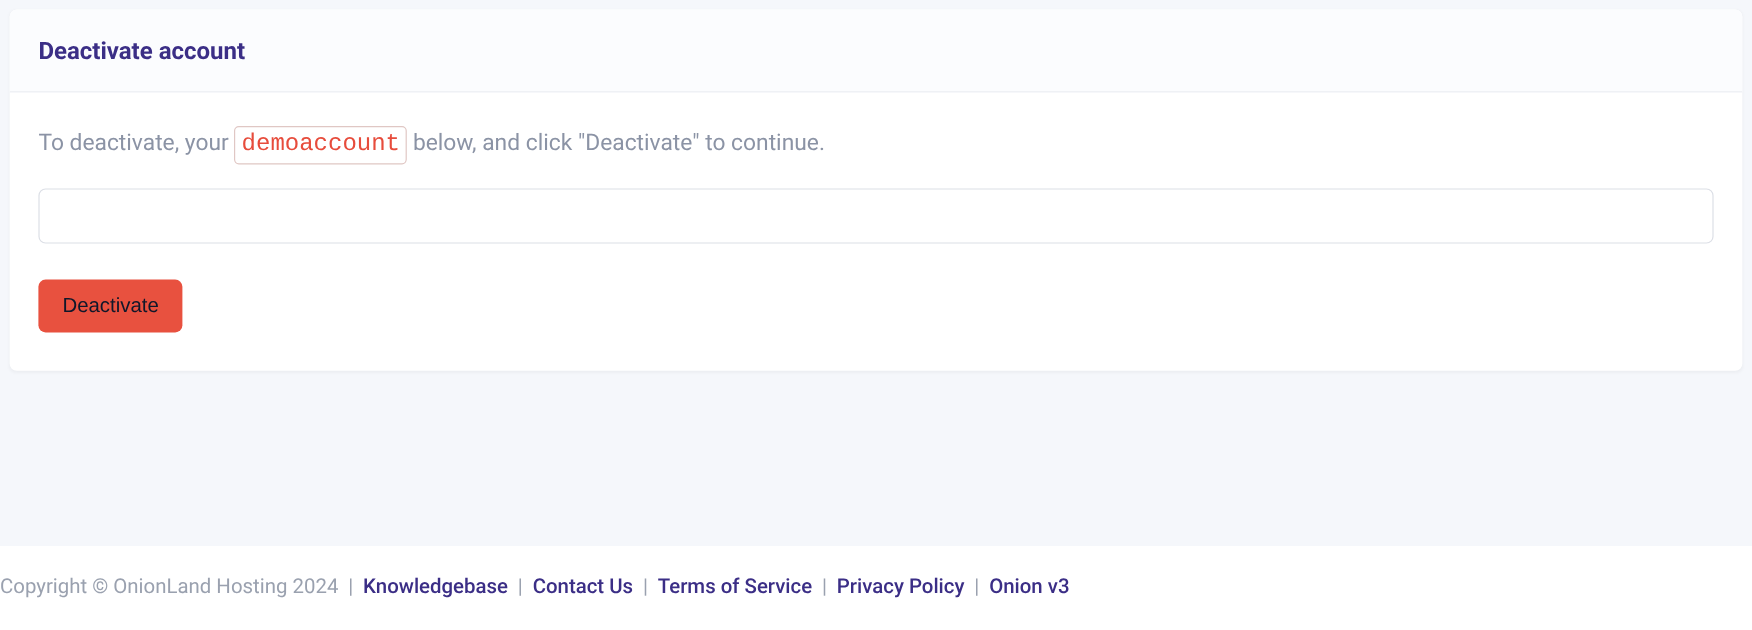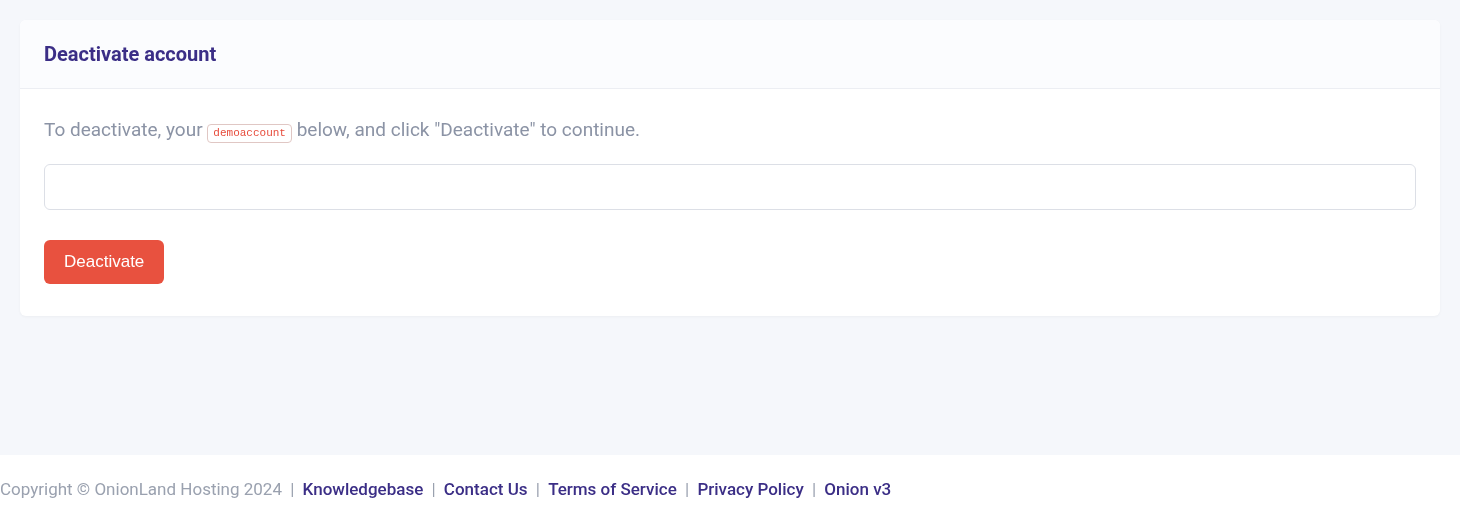--- a/index.html
+++ b/index.html
@@ -9,21 +9,21 @@
     }
     body {
       font-family: -apple-system, BlinkMacSystemFont, "Segoe UI", Roboto, "Helvetica Neue", Arial, sans-serif;
       background: #f5f7fb;
       color: #6b7280;
       width: 1460px;
       height: 525px;
       position: relative;
     }
     .container {
-      padding: 20px;
+      padding: 8px;
     }
     .card {
       background: #fff;
       border-radius: 6px;
       box-shadow: 0 1px 3px rgba(0,0,0,0.04);
       overflow: hidden;
     }
     .card-header {
       background: #fbfcfe;
       border-bottom: 1px solid #eceef3;
@@ -49,39 +49,39 @@
       margin-bottom: 20px;
       line-height: 1.4;
     }
     .code-chip {
       display: inline-block;
       font-family: "SFMono-Regular", Consolas, "Liberation Mono", Menlo, monospace;
       color: #e74c3c;
       border: 1px solid #e0c7c4;
       border-radius: 4px;
       padding: 1px 5px;
-      font-size: 11px;
+      font-size: 20px;
       background: #fff;
       vertical-align: baseline;
     }
     .text-input {
       width: 100%;
       height: 46px;
       border: 1px solid #dcdfe6;
       border-radius: 6px;
       padding: 10px 14px;
       font-size: 16px;
       color: #374151;
       background: #fff;
       outline: none;
       margin-bottom: 30px;
     }
     .btn-danger {
       background: #e8513f;
-      color: #ffffff;
+      color: #0f172a;
       border: none;
       border-radius: 6px;
       padding: 12px 20px;
       font-size: 17px;
       font-weight: 500;
       cursor: pointer;
     }
     .footer {
       position: absolute;
       bottom: 0;

